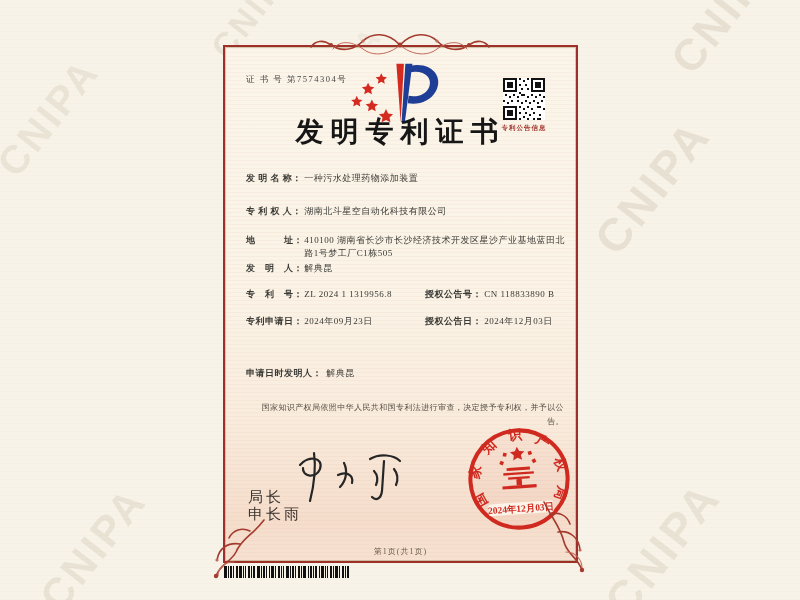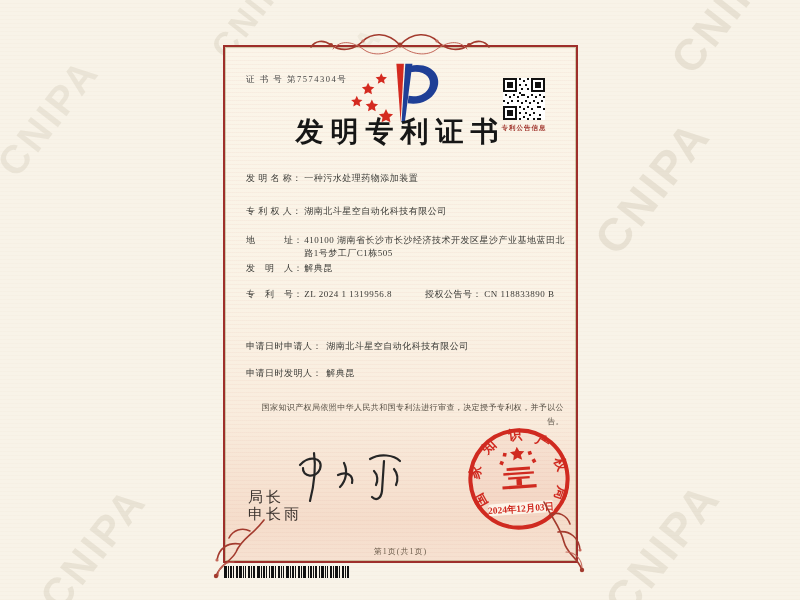--- a/index.html
+++ b/index.html
@@ -18,21 +18,21 @@
       repeating-linear-gradient(0deg, rgba(210,140,125,0.07) 0 1px, transparent 1px 4px),
       linear-gradient(180deg,#fbf5e9 0%,#faf3e6 48%,#f9ecdd 72%,#f5ddcb 92%,#f6e1d1 100%); padding-left: 40px;}
   .cert-number{position:absolute;left:21px;top:27px;font-size:8.5px;color:#444;letter-spacing:1.5px;}
   .logo{position:absolute;left:100px;top:13px;width:122px;height:66px;}
   .qr{position:absolute;left:278px;top:31px;width:42px;height:42px;}
   .qr-caption{position:absolute;left:258px;top:77px;width:82px;text-align:center;
     font-size:6.5px;color:#a0342c;letter-spacing:1px;font-weight:bold;}
   .title{position:absolute;left:0;top:66px;width:100%;text-align:center;
     font-size:28px;font-weight:bold;color:#161616;letter-spacing:7px;}
   .row{position:absolute;left:21px;font-size:9px;color:#3a3a36;white-space:nowrap;}
-  .row .lbl{display:inline-block;letter-spacing:0.5px;color:#3a3a36;}
+  .row .lbl{display:inline-block;letter-spacing:0.5px;color:#3a3a36;font-weight:bold;}
   .lbl4{width:56px;}
   .lbl-long{width:78px;}
   .val{letter-spacing:0.5px;}
   .addr-val{display:inline-block;vertical-align:top;width:262px;white-space:normal;line-height:12.5px;}
   .col-right{position:absolute;left:179px;top:0;}
   .statement{position:absolute;left:17px;top:354px;width:322px;font-size:8px;
     color:#544d42;line-height:13.5px;letter-spacing:0.4px;text-align:right;}
   .statement .l1{padding-left:18px;}
   .signer{position:absolute;left:23px;top:442px;font-size:15px;font-weight:normal;
     color:#3a322d;letter-spacing:3px;line-height:17px;}
@@ -160,23 +160,27 @@
       <span class="val">解典昆</span>
     </div>
     <div class="row" style="top:241px;width:314px">
       <span class="lbl lbl4">专　利　号：</span>
       <span class="val">ZL 2024 1 1319956.8</span>
       <span class="col-right">
         <span class="lbl">授权公告号：</span>
         <span class="val">CN 118833890 B</span>
       </span>
     </div>
-    <div class="row" style="top:293px">
-      <span class="lbl lbl-long">申请日时申请人：</span>
-      <span class="val">湖南北斗星空自动化科技有限公司</span>
+    <div class="row" style="top:268px;width:314px">
+      <span class="lbl lbl4">专利申请日：</span>
+      <span class="val">2024年09月23日</span>
+      <span class="col-right">
+        <span class="lbl">授权公告日：</span>
+        <span class="val">2024年12月03日</span>
+      </span>
     </div>
     <div class="row" style="top:320px">
       <span class="lbl lbl-long">申请日时发明人：</span>
       <span class="val">解典昆</span>
     </div>
 
     <div class="statement">
       <div class="l1">国家知识产权局依照中华人民共和国专利法进行审查，决定授予专利权，并予以公告。</div>
     </div>
 

